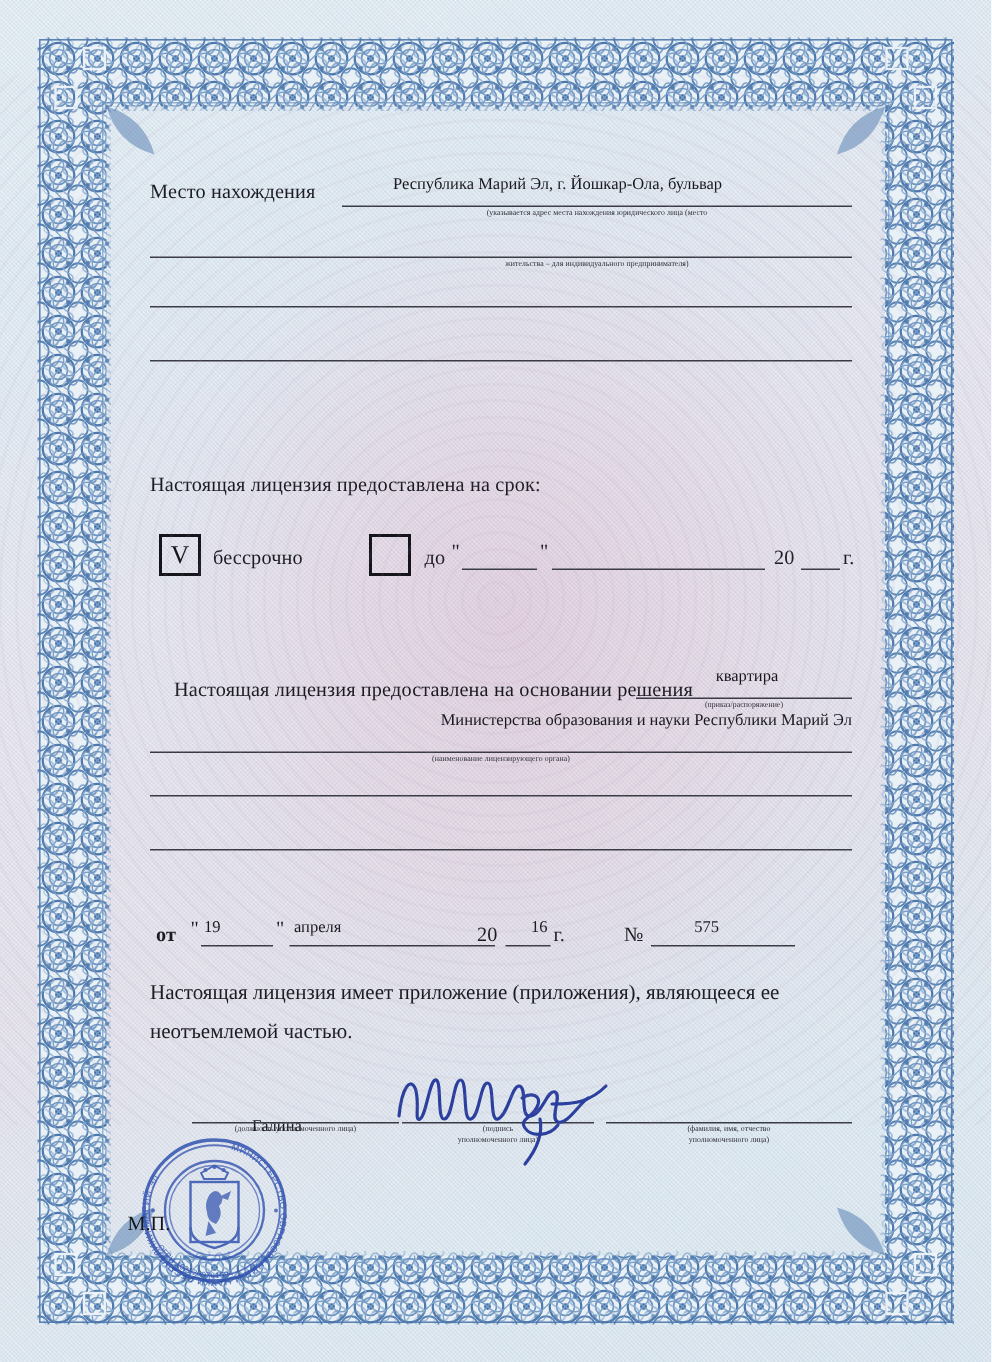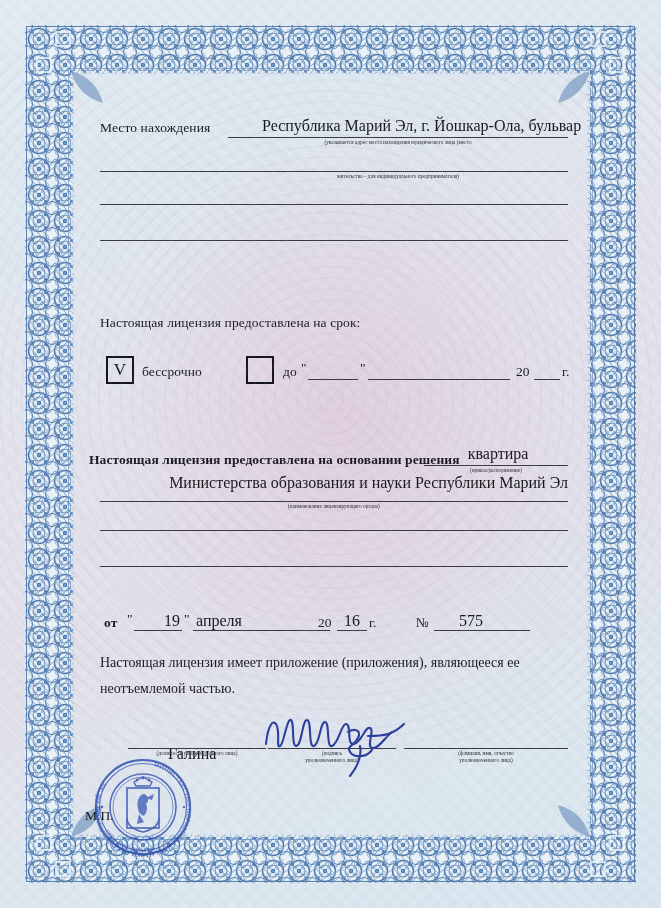--- a/index.html
+++ b/index.html
@@ -73,21 +73,21 @@
     white-space: nowrap;
     letter-spacing: 0.1px;
   }
   .para {
     font-size: 14px;
     color: #1a1a20;
     text-align: justify;
     line-height: 26px;
   }
   .filled {
-    font-size: 16px;
+    font-size: 11px;
     color: #17171c;
     white-space: nowrap;
   }
   .rule {
     position: absolute;
     height: 0;
     border-bottom: 1px solid #3a3a44;
   }
   .hint {
     position: absolute;
@@ -248,42 +248,42 @@
     <div class="row filled" style="left:316px; top:362px; width:40px; text-align:center;"></div>
     <div class="rule" style="left:308px; top:379px; width:50px;"></div>
     <div class="row quote" style="left:360px; top:360px;">"</div>
     <div class="row filled" style="left:372px; top:362px; width:130px; text-align:center;"></div>
     <div class="rule" style="left:368px; top:379px; width:142px;"></div>
     <div class="row label" style="left:516px; top:364px;">20</div>
     <div class="row filled" style="left:536px; top:362px; width:24px; text-align:center;"></div>
     <div class="rule" style="left:534px; top:379px; width:26px;"></div>
     <div class="row label" style="left:562px; top:364px;">г.</div>
 
-    <div class="row label" style="left:89px; top:452px;font-weight:bold;">Настоящая лицензия предоставлена на основании решения</div>
+    <div class="row label" style="left:116px; top:452px;">Настоящая лицензия предоставлена на основании решения</div>
 
     <div class="row filled" style="left:428px; top:445px; width:140px; text-align:center;">квартира</div>
     <div class="rule" style="left:424px; top:465px; width:144px;"></div>
     <div class="hint" style="left:424px; top:467px; width:144px;">(приказ/распоряжение)</div>
 
     <div class="row filled" style="left:100px; top:474px; width:468px; text-align:right;">Министерства образования и науки Республики Марий Эл</div>
     <div class="rule" style="left:100px; top:501px; width:468px;"></div>
     <div class="hint" style="left:224px; top:503px; width:220px;">(наименование лицензирующего органа)</div>
 
     <div class="rule" style="left:100px; top:530px; width:468px;"></div>
     <div class="rule" style="left:100px; top:566px; width:468px;"></div>
 
     <div class="row label" style="left:104px; top:615px;font-weight:bold;">от</div>
     <div class="row quote" style="left:127px; top:611px;">"</div>
-    <div class="row filled" style="left:136px; top:612px; width:44px; text-align:right;">19</div>
+    <div class="row filled" style="left:136px; top:612px; width:44px; text-align:left;">19</div>
     <div class="rule" style="left:134px; top:630px; width:48px;"></div>
     <div class="row quote" style="left:184px; top:611px;">"</div>
     <div class="row filled" style="left:196px; top:612px; width:130px; text-align:left;">апреля</div>
     <div class="rule" style="left:193px; top:630px; width:137px;"></div>
     <div class="row label" style="left:318px; top:615px;">20</div>
-    <div class="row filled" style="left:339px; top:612px; width:26px; text-align:center;">16</div>
+    <div class="row filled" style="left:339px; top:612px; width:26px; text-align:right;">16</div>
     <div class="rule" style="left:337px; top:630px; width:30px;"></div>
     <div class="row label" style="left:369px; top:615px;">г.</div>
 
     <div class="row label" style="left:416px; top:615px;">№</div>
     <div class="row filled" style="left:436px; top:612px; width:70px; text-align:center;">575</div>
     <div class="rule" style="left:434px; top:630px; width:96px;"></div>
 
     <div class="row para" style="left:100px; top:650px; width:468px;">Настоящая лицензия имеет приложение (приложения), являющееся ее</div>
     <div class="row para" style="left:100px; top:676px; width:468px;">неотъемлемой частью.</div>
 

